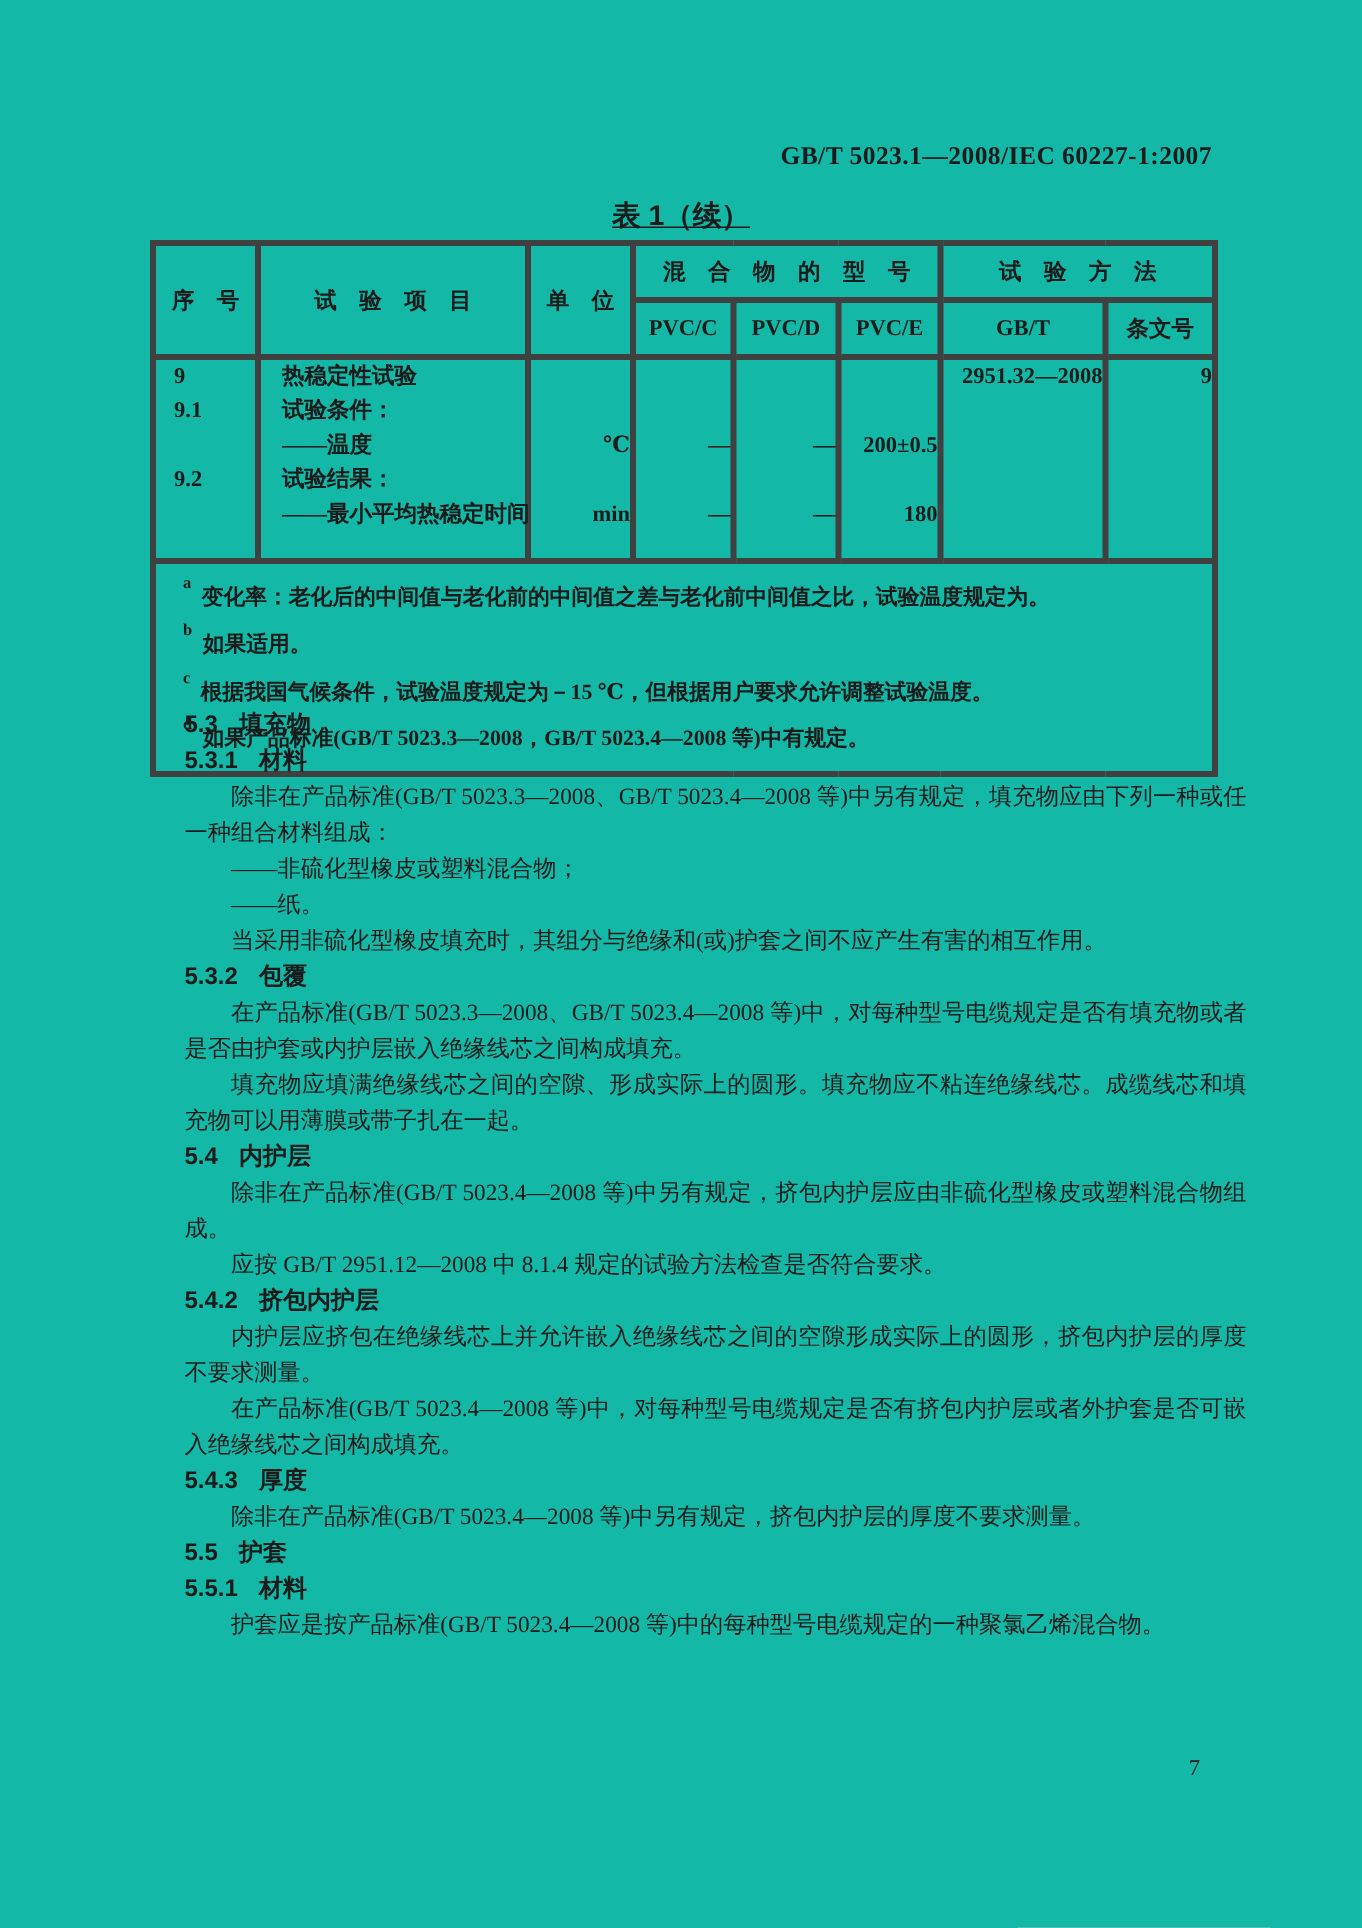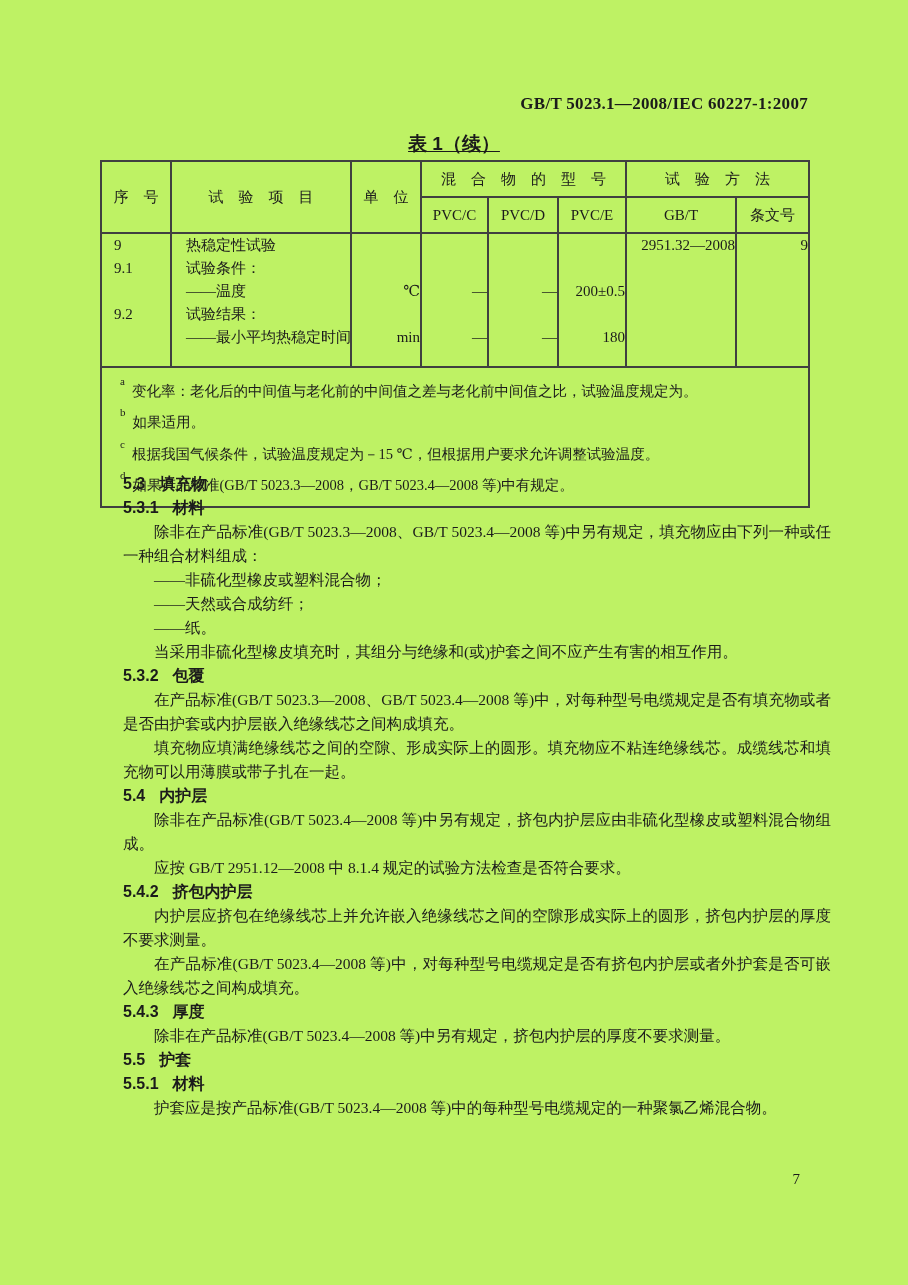--- a/index.html
+++ b/index.html
@@ -1,27 +1,27 @@
 <!DOCTYPE html>
 <html><head>
 <meta charset="utf-8">
 <style>
   html,body{margin:0;padding:0;}
   body{background:#e8e8e8;}
-  .page{position:relative;width:908px;height:1285px;background:#bef264;color:#1b1b1b;overflow:hidden;
+  .page{position:relative;width:908px;height:1285px;background:#14b8a6;color:#1b1b1b;overflow:hidden;
         font-family:"Liberation Serif","DejaVu Serif",serif;}
   
   .doc-code{position:absolute;top:94px;left:100px;width:708px;text-align:right;
             font-weight:bold;font-size:17px;letter-spacing:.3px;}
   .tbl-caption{position:absolute;top:131px;left:100px;width:708px;text-align:center;
                font-family:"Liberation Sans","DejaVu Sans",sans-serif;font-weight:bold;font-size:19px;text-decoration:underline;}
   
   table.std{position:absolute;top:160px;left:100px;width:708px;border-collapse:collapse;
             table-layout:fixed;border:2px solid #1c1c1c;}
-  table.std th,table.std td{border:2px solid #404040;padding:0;font-weight:normal;font-size:15px;}
+  table.std th,table.std td{border:4px solid #404040;padding:0;font-weight:bold;font-size:15px;}
   table.std th{height:34px;text-align:center;}
   .body-row td{height:132px;vertical-align:top;padding-top:13px;}
   .bl{height:23px;line-height:23px;white-space:nowrap;overflow:visible;}
   .c-serial .bl{padding-left:12px;text-align:left;}
   .c-item .bl{padding-left:14px;text-align:left;}
   .c-center .bl{text-align:right;}
   .fn-cell{padding:5px 16px 8px 18px !important;vertical-align:top;}
   .fn-line{line-height:26.5px;font-size:14.5px;}
   .fn-mark{font-size:11px;position:relative;top:-5px;margin-right:7px;}
   
@@ -136,21 +136,20 @@
         </td>
       </tr>
     </tbody>
   </table>
 
   <div class="content">
     <div class="h2"><span class="hn">5.3</span><span>填充物</span></div>
     <div class="h3"><span class="hn">5.3.1</span><span>材料</span></div>
     <p class="para">除非在产品标准(GB/T 5023.3—2008、GB/T 5023.4—2008 等)中另有规定，填充物应由下列一种或任一种组合材料组成：</p>
     <p class="para">——非硫化型橡皮或塑料混合物；</p>
-    <p class="para">——天然或合成纺纤；</p>
     <p class="para">——纸。</p>
     <p class="para">当采用非硫化型橡皮填充时，其组分与绝缘和(或)护套之间不应产生有害的相互作用。</p>
     <div class="h3"><span class="hn">5.3.2</span><span>包覆</span></div>
     <p class="para">在产品标准(GB/T 5023.3—2008、GB/T 5023.4—2008 等)中，对每种型号电缆规定是否有填充物或者是否由护套或内护层嵌入绝缘线芯之间构成填充。</p>
     <p class="para">填充物应填满绝缘线芯之间的空隙、形成实际上的圆形。填充物应不粘连绝缘线芯。成缆线芯和填充物可以用薄膜或带子扎在一起。</p>
     <div class="h2"><span class="hn">5.4</span><span>内护层</span></div>
     <p class="para">除非在产品标准(GB/T 5023.4—2008 等)中另有规定，挤包内护层应由非硫化型橡皮或塑料混合物组成。</p>
     <p class="para">应按 GB/T 2951.12—2008 中 8.1.4 规定的试验方法检查是否符合要求。</p>
     <div class="h3"><span class="hn">5.4.2</span><span>挤包内护层</span></div>
     <p class="para">内护层应挤包在绝缘线芯上并允许嵌入绝缘线芯之间的空隙形成实际上的圆形，挤包内护层的厚度不要求测量。</p>

